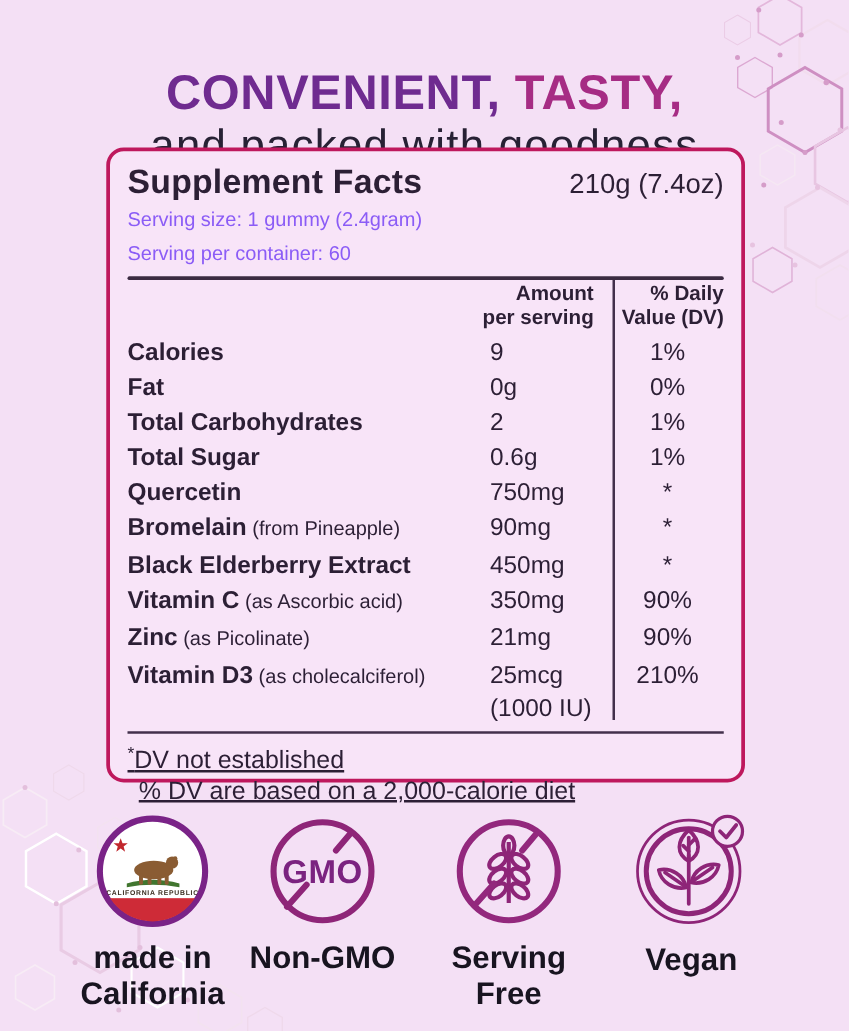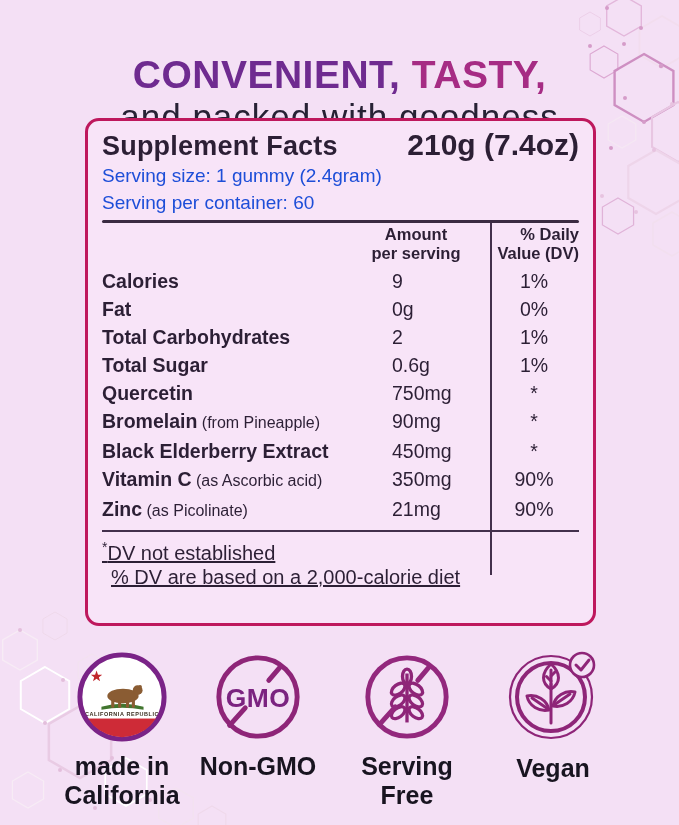--- a/index.html
+++ b/index.html
@@ -17,27 +17,27 @@
   .h-line1 .c1{color:#6f2b90;}
   .h-line1 .c2{color:#a62c84;}
   .h-line2{font-size:35px;font-weight:400;color:#272134;letter-spacing:1px;line-height:40px;}
 
   
   .panel{position:absolute;left:85px;top:118px;width:511px;height:508px;box-sizing:border-box;
          border:3px solid #be185d;border-radius:14px;background:#f8e4f8;
          padding:8px 14px 0 14px;color:#2c1f35;}
   .p-head{display:flex;justify-content:space-between;align-items:baseline;line-height:32px;}
   .p-title{font-size:27px;font-weight:700;letter-spacing:.2px;}
-  .p-weight{font-size:30px;font-weight:700;}
-  .p-serv{font-size:19px;line-height:27px;color:#1d4ed8;}
+  .p-weight{font-size:22px;font-weight:400;}
+  .p-serv{font-size:16px;line-height:27px;color:#8b5cf6;}
   .p-serv b{font-weight:400;}
   .hr-thick{height:3px;background:#3b2b42;margin:4px 0 2px 0;border-radius:2px;}
   .col-heads{display:flex;font-size:16.5px;font-weight:600;line-height:19px;margin:2px 0 4px 0;color:#2c1f35;}
   .ch-spacer{flex:1;}
-  .ch-amt{width:118px;text-align:center;white-space:pre-line;}
+  .ch-amt{width:118px;text-align:right;white-space:pre-line;}
   .ch-dv{width:104px;text-align:right;white-space:pre-line;}
   .rows{position:relative;}
   .frow{display:flex;align-items:flex-start;line-height:28px;font-size:19.5px;}
   .fname{flex:1;min-width:0;white-space:nowrap;}
   .fname .nb{font-weight:600;}
   .fname .nn{font-weight:400;font-size:16px;}
   .famt{width:97px;flex:none;}
   .famt .l2{line-height:26px;}
   .fdv{width:90px;flex:none;text-align:center;}
   .vline{position:absolute;left:388px;top:-44px;width:2px;height:352px;background:#43304c;}
@@ -197,20 +197,28 @@
             <div>350mg</div>
           </div>
           <div class="fdv">90%</div>
         </div>
         <div class="frow">
           <div class="fname"><span class="nb">Zinc</span><span class="nn"> (as Picolinate)</span></div>
           <div class="famt">
             <div>21mg</div>
           </div>
           <div class="fdv">90%</div>
+        </div>
+        <div class="frow">
+          <div class="fname"><span class="nb">Vitamin D3</span><span class="nn"> (as cholecalciferol)</span></div>
+          <div class="famt">
+            <div>25mcg</div>
+            <div class="l2">(1000 IU)</div>
+          </div>
+          <div class="fdv">210%</div>
         </div>
       </div>
     <div class="hr-thin"></div>
     <div class="fnote"><span class="sup">*</span><span>DV not established</span></div>
     <div class="fnote ind">% DV are based on a 2,000-calorie diet</div>
   </div>
 
   <div class="badge badge2">
     <svg class="circ" width="94" height="94" viewBox="0 0 96 96">
       <circle cx="48" cy="48" r="40" fill="none" stroke="#8e2578" stroke-width="5"></circle>

